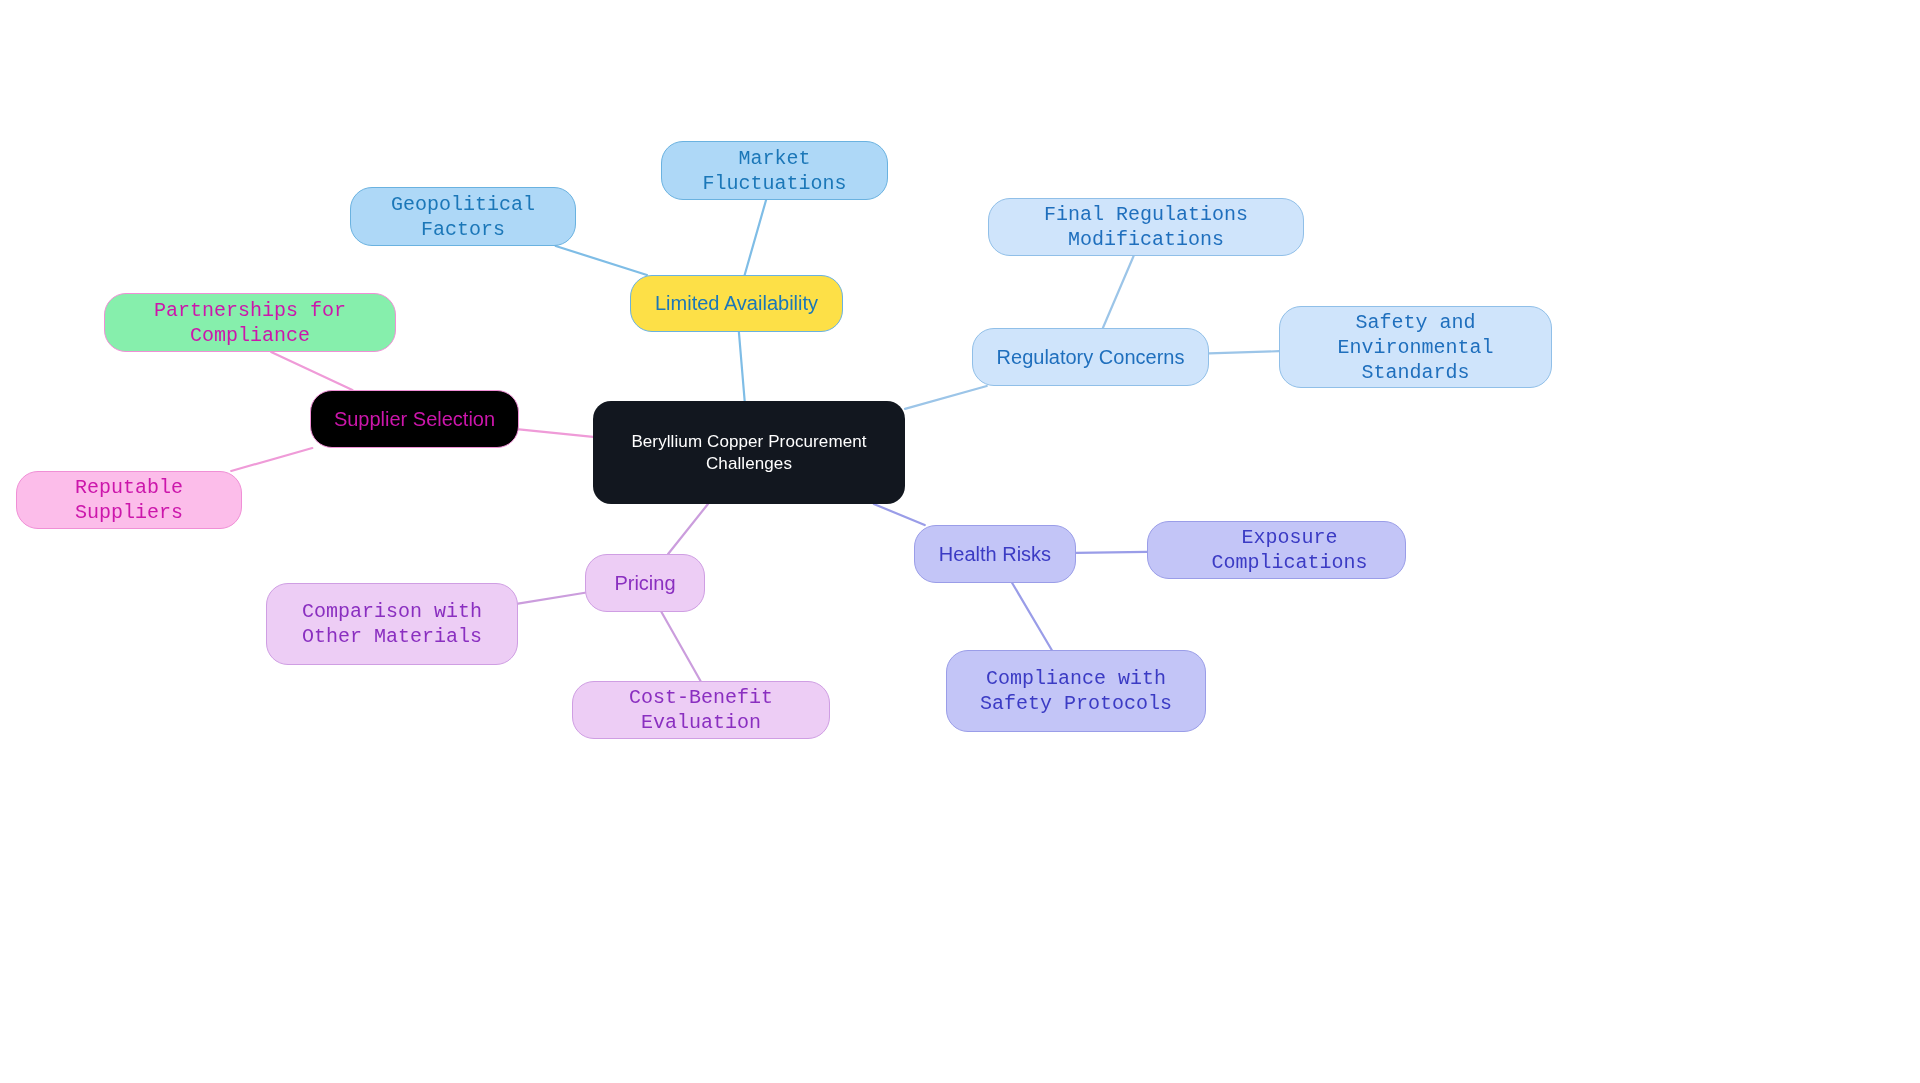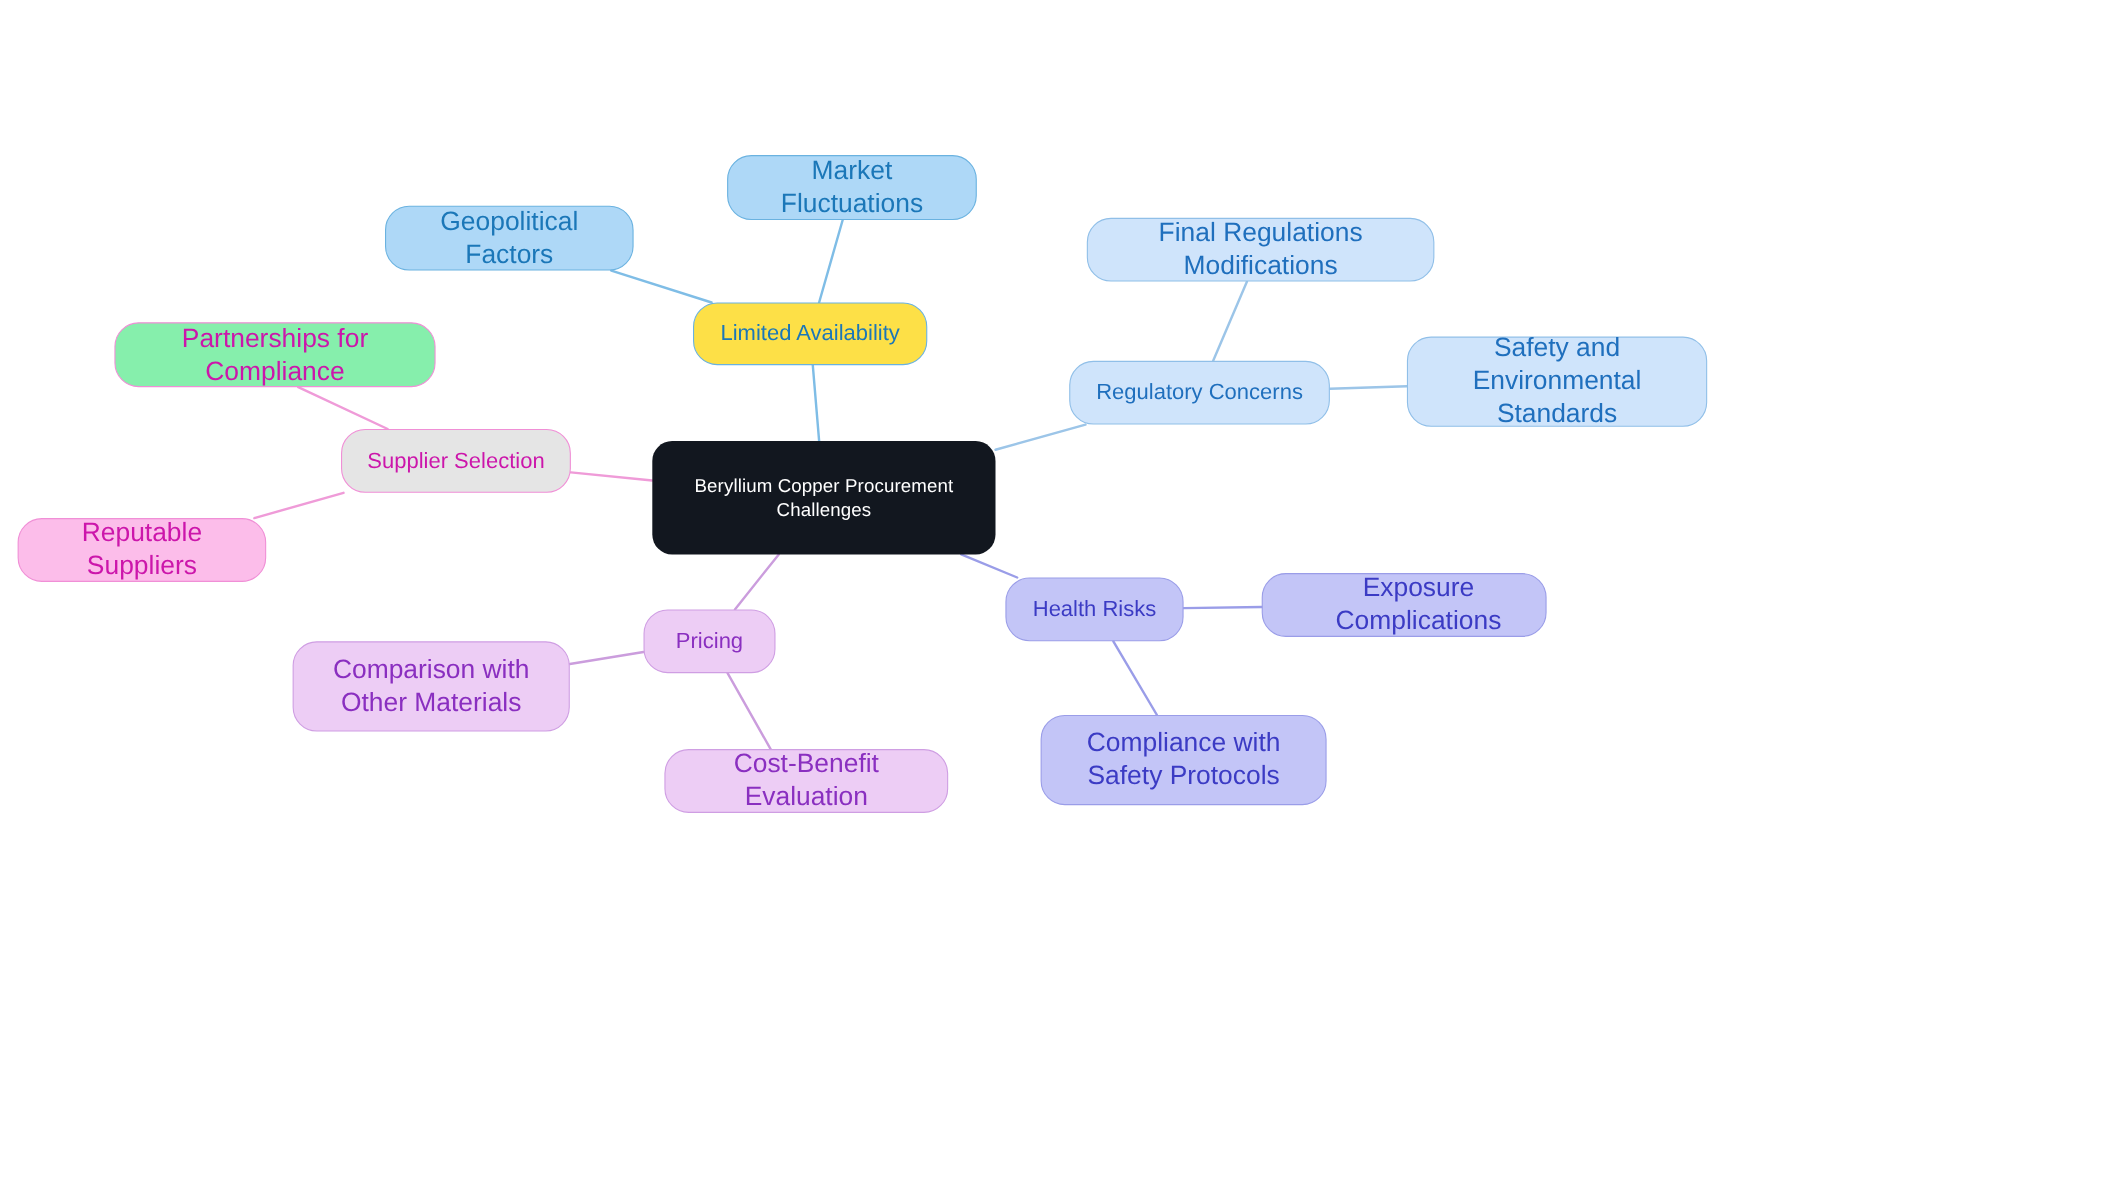--- a/index.html
+++ b/index.html
@@ -46,21 +46,22 @@
   .node.root {
     border-radius: 18px;
     border-width: 0;
     font-size: 17px;
     letter-spacing: .1px;
   }
   .node.branch {
     font-size: 20px;
   }
   .node.leaf {
-    font-size: 24px;
+    font-size: 20px;
+    font-family: Liberation Mono, monospace;
   }
 </style>
 </head>
 <body>
 
 <div id="mindmap">
   <svg class="edges" id="edge-layer" viewBox="0 0 1920 1083" xmlns="http://www.w3.org/2000/svg">
       <line x1="744.6795302013422" y1="401" x2="738.8909395973154" y2="332" stroke="#7fbde6" stroke-width="2.2" stroke-linecap="round"></line>
       <line x1="744.6428571428571" y1="275" x2="766.0714285714286" y2="200" stroke="#7fbde6" stroke-width="2.2" stroke-linecap="round"></line>
       <line x1="646.9051724137931" y1="275" x2="555.7385057471264" y2="246" stroke="#7fbde6" stroke-width="2.2" stroke-linecap="round"></line>
@@ -83,18 +84,18 @@
       <div class="node leaf" style="left: 661px; top: 141px; width: 227px; height: 59px; background: rgb(174, 216, 247); border-color: rgb(106, 178, 224); color: rgb(27, 119, 184);"><span>Market Fluctuations</span></div>
       <div class="node leaf" style="left: 350px; top: 187px; width: 226px; height: 59px; background: rgb(174, 216, 247); border-color: rgb(106, 178, 224); color: rgb(27, 119, 184);"><span>Geopolitical Factors</span></div>
       <div class="node branch" style="left: 972px; top: 328px; width: 237px; height: 58px; background: rgb(207, 228, 251); border-color: rgb(144, 191, 232); color: rgb(31, 111, 189);"><span>Regulatory Concerns</span></div>
       <div class="node leaf" style="left: 988px; top: 198px; width: 316px; height: 58px; background: rgb(207, 228, 251); border-color: rgb(144, 191, 232); color: rgb(31, 111, 189);"><span>Final Regulations Modifications</span></div>
       <div class="node leaf" style="left: 1279px; top: 306px; width: 273px; height: 82px; background: rgb(207, 228, 251); border-color: rgb(144, 191, 232); color: rgb(31, 111, 189);"><span>Safety and Environmental Standards</span></div>
       <div class="node branch" style="left: 914px; top: 525px; width: 162px; height: 58px; background: rgb(195, 197, 247); border-color: rgb(154, 157, 232); color: rgb(59, 59, 196);"><span>Health Risks</span></div>
       <div class="node leaf" style="left: 1147px; top: 521px; width: 259px; height: 58px; background: rgb(195, 197, 247); border-color: rgb(154, 157, 232); color: rgb(59, 59, 196); padding-left: 40px;"><span>Exposure Complications</span></div>
       <div class="node leaf" style="left: 946px; top: 650px; width: 260px; height: 82px; background: rgb(195, 197, 247); border-color: rgb(154, 157, 232); color: rgb(59, 59, 196);"><span>Compliance with Safety Protocols</span></div>
       <div class="node branch" style="left: 585px; top: 554px; width: 120px; height: 58px; background: rgb(237, 205, 245); border-color: rgb(207, 158, 227); color: rgb(138, 47, 192);"><span>Pricing</span></div>
       <div class="node leaf" style="left: 266px; top: 583px; width: 252px; height: 82px; background: rgb(237, 205, 245); border-color: rgb(207, 158, 227); color: rgb(138, 47, 192);"><span>Comparison with Other Materials</span></div>
-      <div class="node leaf" style="left: 604px; top: 681px; width: 258px; height: 58px; background: rgb(237, 205, 245); border-color: rgb(207, 158, 227); color: rgb(138, 47, 192);"><span>Cost-Benefit Evaluation</span></div>
-      <div class="node branch" style="left: 310px; top: 390px; width: 209px; height: 58px; background: #e5e5e5; border-color: rgb(240, 143, 214); color: rgb(204, 22, 171);"><span>Supplier Selection</span></div>
+      <div class="node leaf" style="left: 572px; top: 681px; width: 258px; height: 58px; background: rgb(237, 205, 245); border-color: rgb(207, 158, 227); color: rgb(138, 47, 192);"><span>Cost-Benefit Evaluation</span></div>
+      <div class="node branch" style="left: 310px; top: 390px; width: 209px; height: 58px; background: #000000; border-color: rgb(240, 143, 214); color: rgb(204, 22, 171);"><span>Supplier Selection</span></div>
       <div class="node leaf" style="left: 64px; top: 293px; width: 292px; height: 59px; background: #86efac; border-color: rgb(240, 143, 214); color: rgb(204, 22, 171); margin-left: 40px;"><span>Partnerships for Compliance</span></div>
       <div class="node leaf" style="left: 16px; top: 471px; width: 226px; height: 58px; background: rgb(252, 189, 234); border-color: rgb(240, 143, 214); color: rgb(204, 22, 171);"><span>Reputable Suppliers</span></div>
     </div>
 </div>
 
 </body></html>

